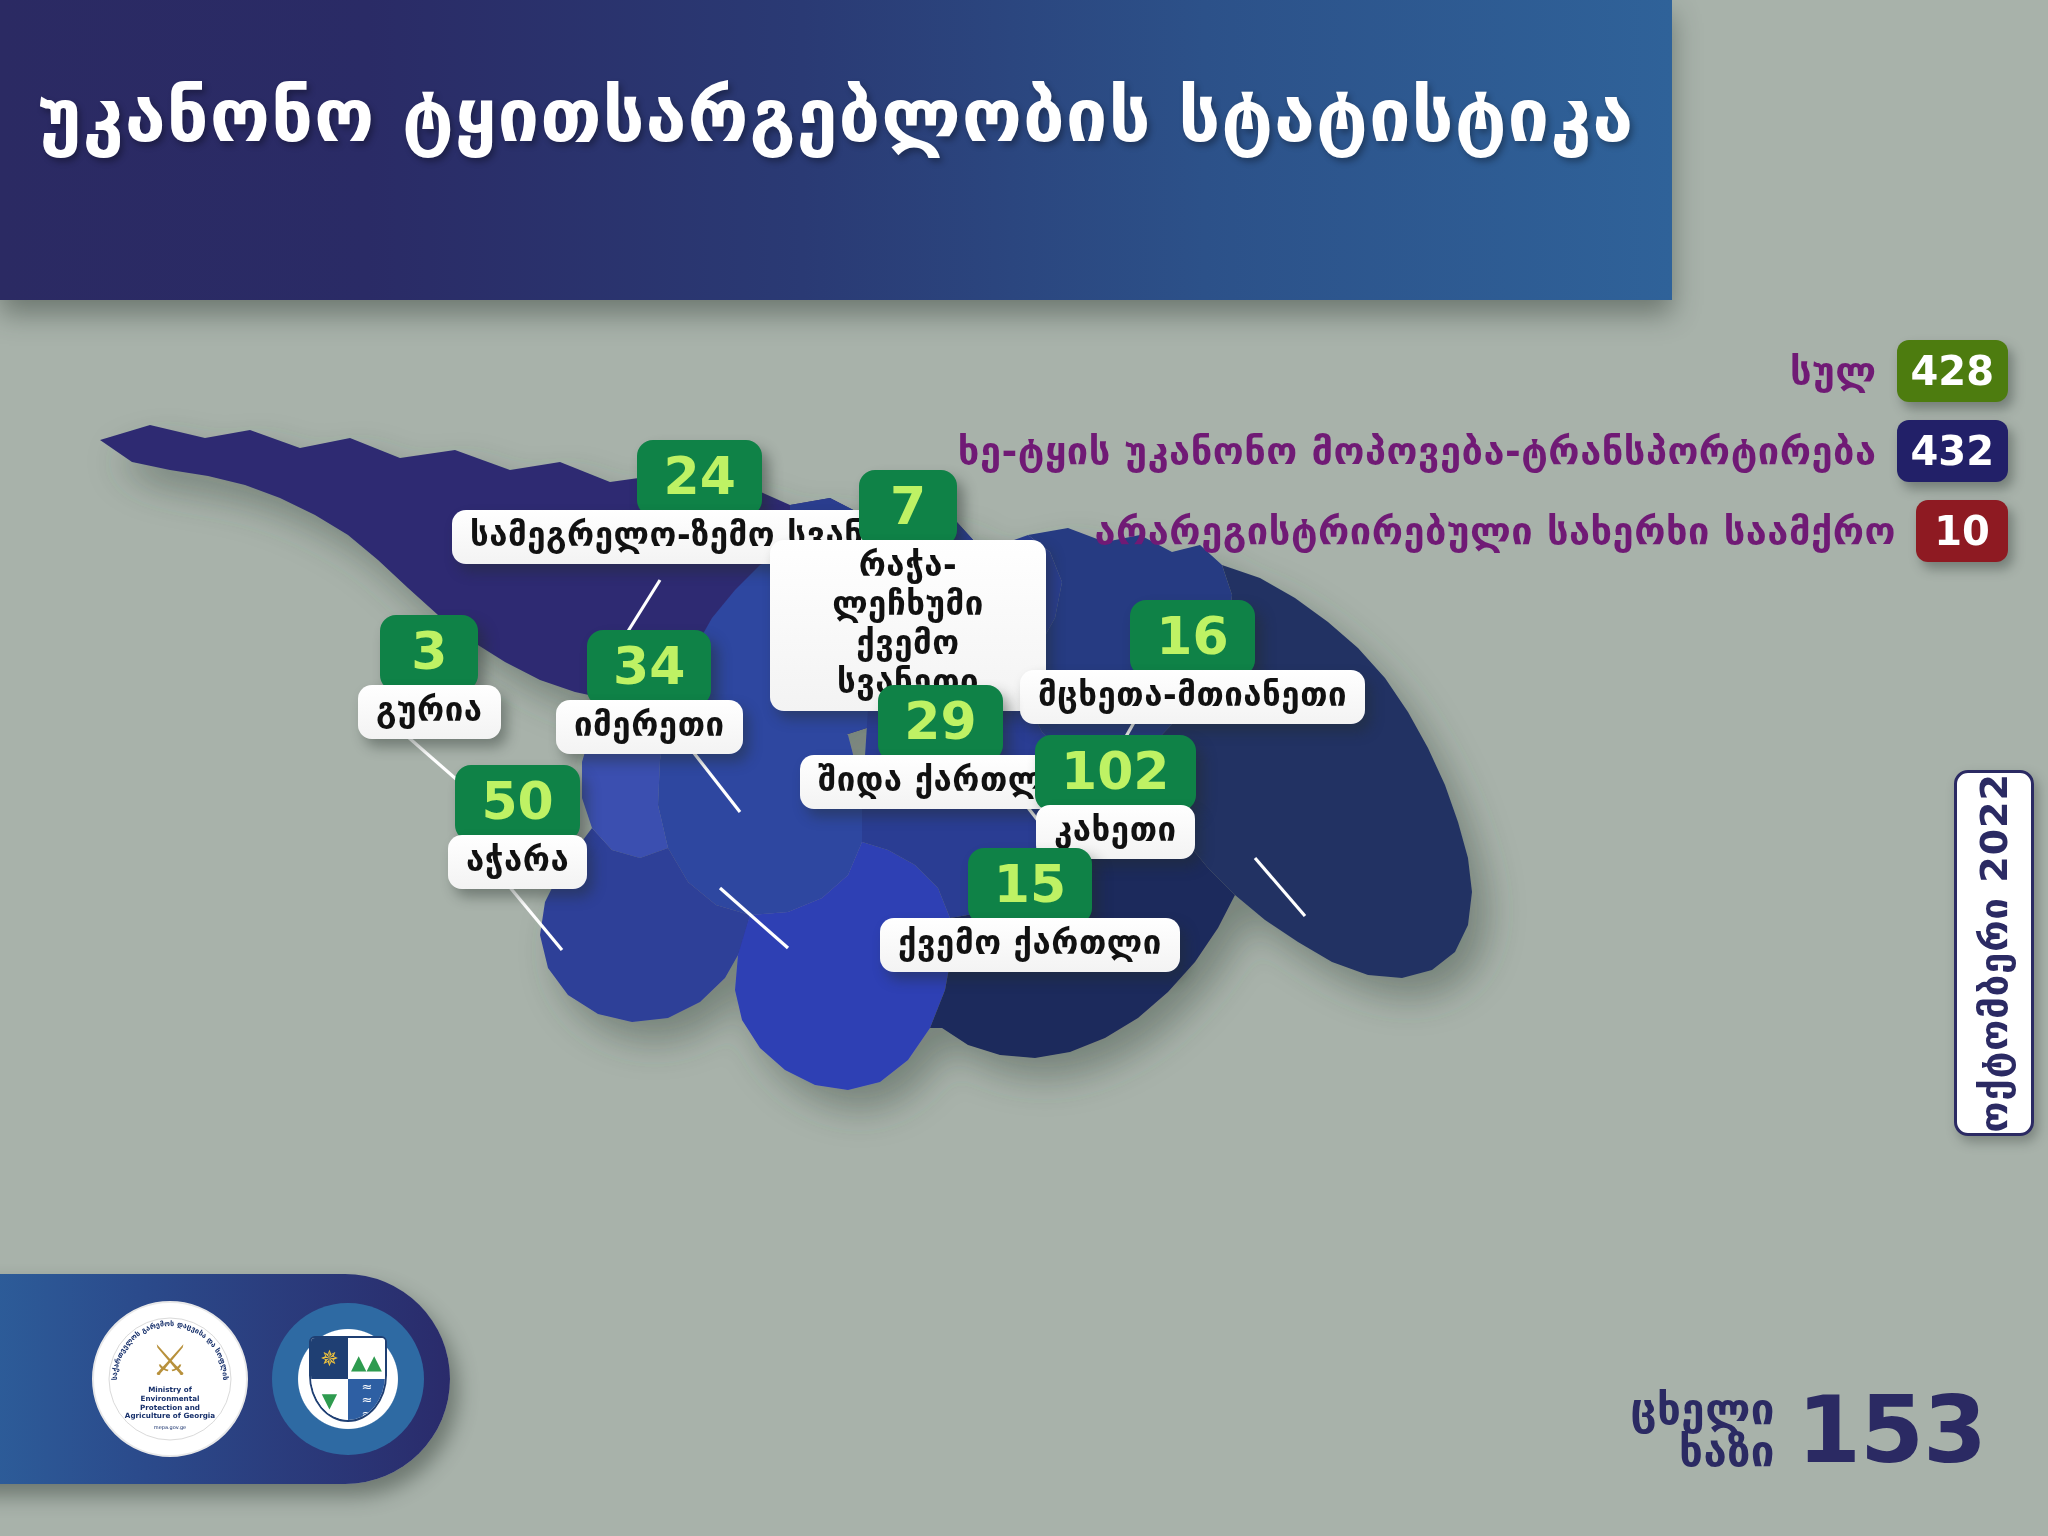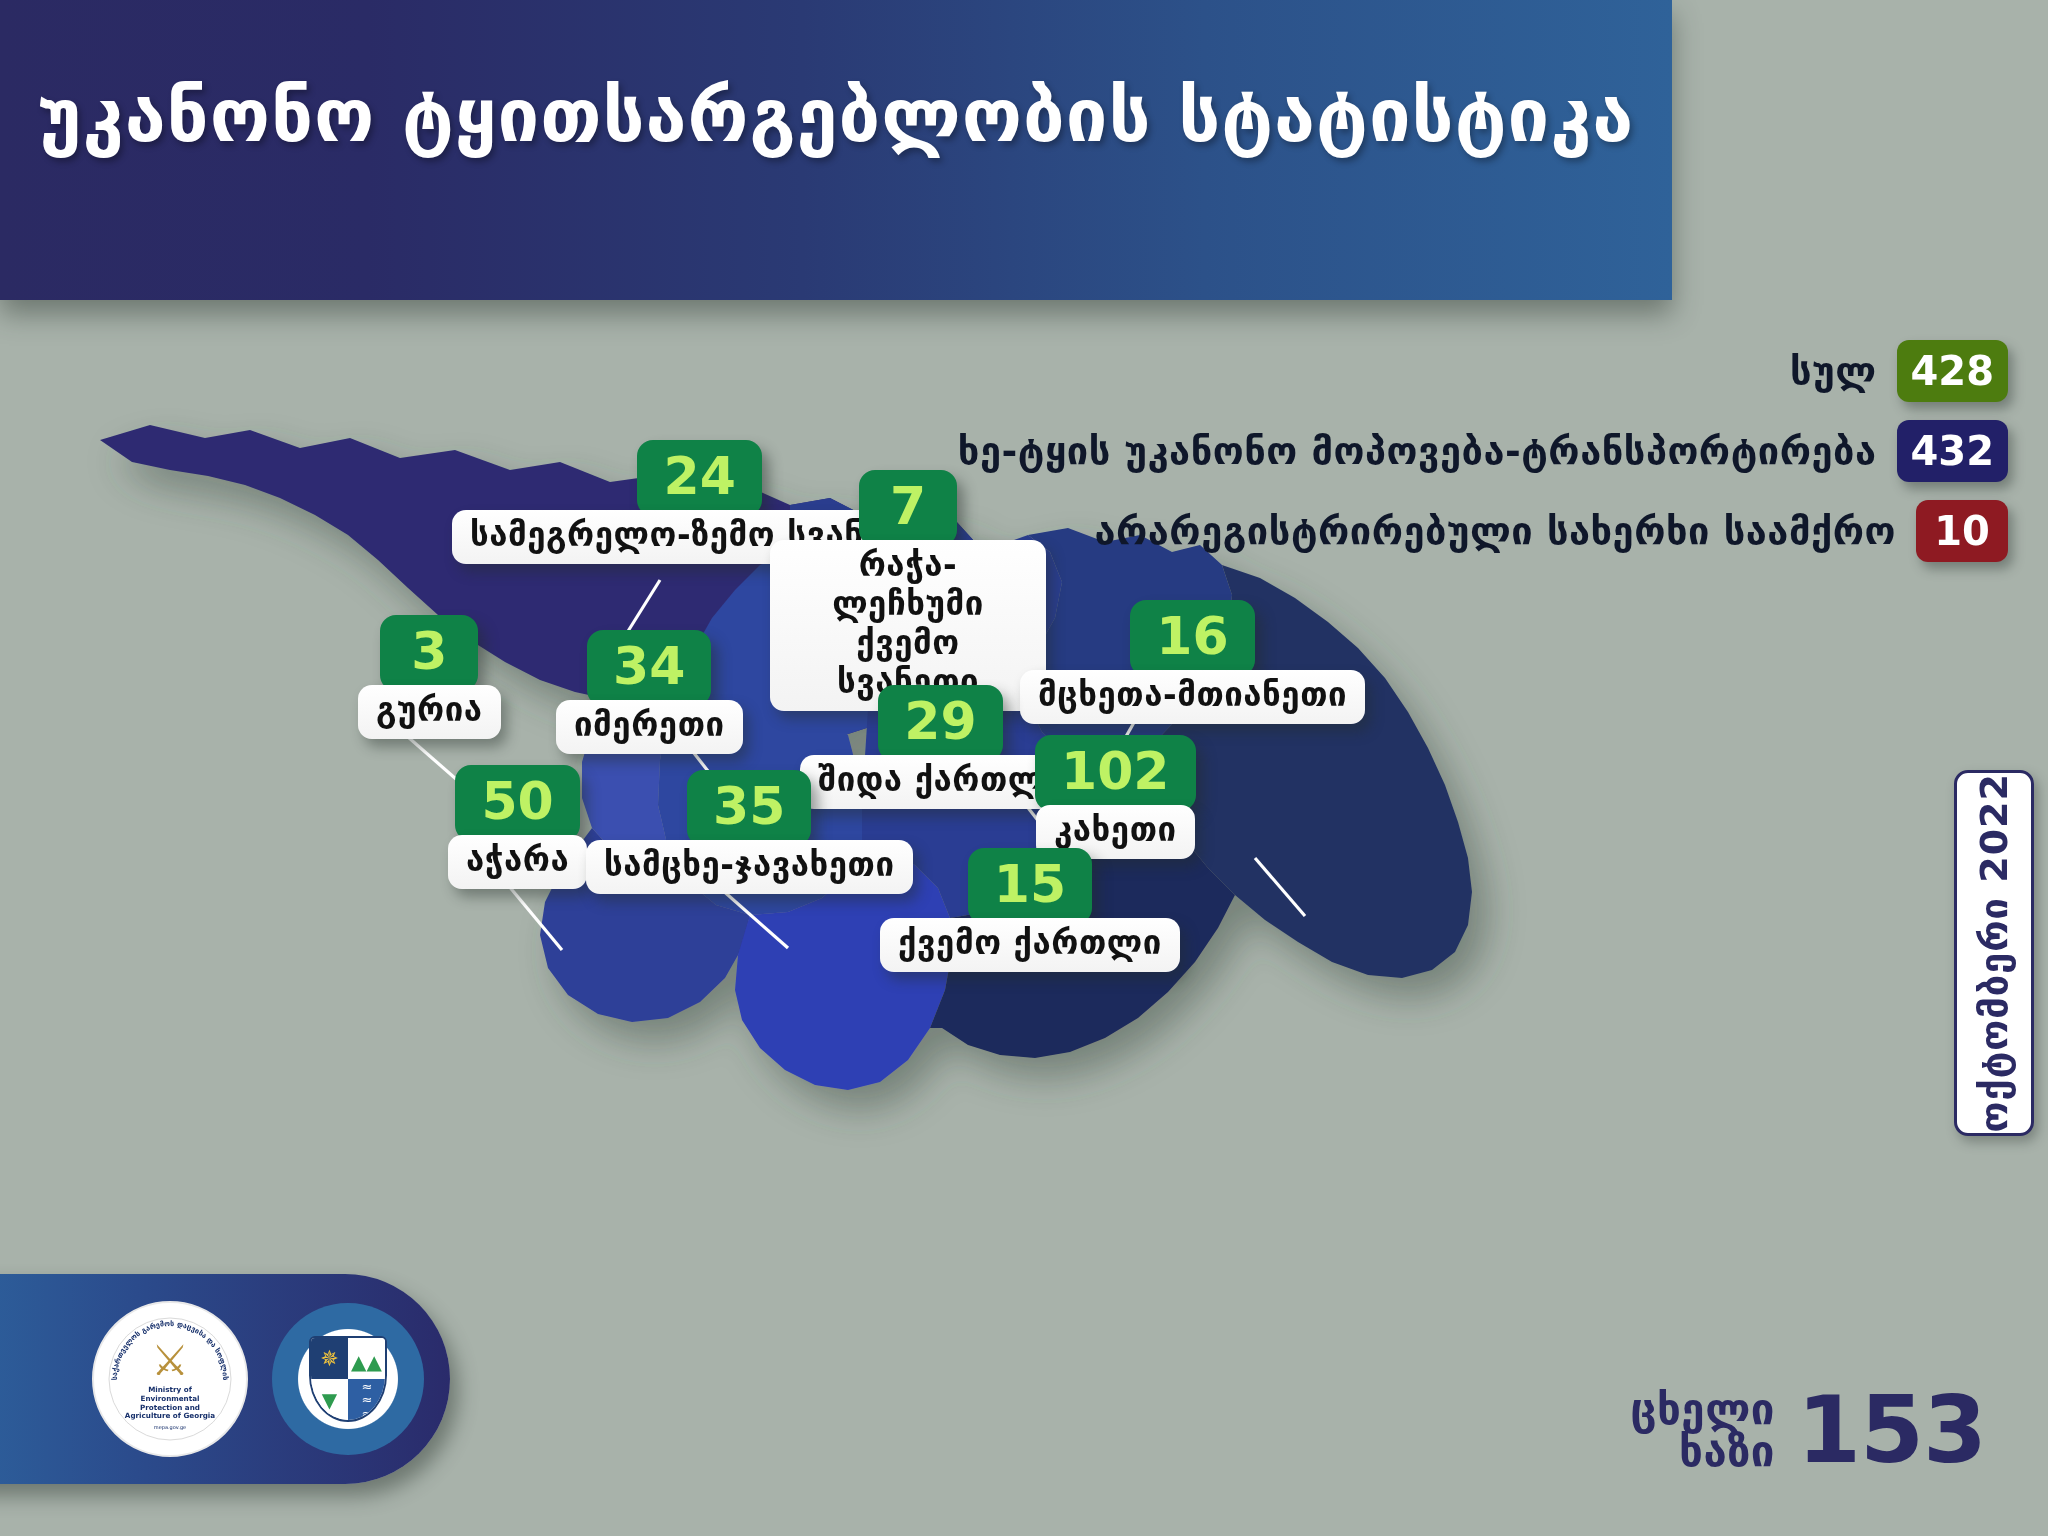--- a/index.html
+++ b/index.html
@@ -26,21 +26,21 @@
   }
   
   #legend{
     position:absolute;right:40px;top:340px;width:1350px;z-index:6;
   }
   .legend-row{
     display:flex;align-items:center;justify-content:flex-end;
     margin-bottom:18px;
   }
   .legend-label{
-    color:#0f172a;font-size:38px;font-weight:bold;
+    color:#701a75;font-size:38px;font-weight:bold;
     margin-right:20px;letter-spacing:.5px;white-space:nowrap;
   }
   .legend-chip{
     min-width:92px;height:62px;border-radius:12px;
     display:flex;align-items:center;justify-content:center;
     color:#fff;font-size:40px;font-weight:bold;
     box-shadow:5px 7px 12px rgba(40,50,45,.40);
     padding:0 14px;box-sizing:border-box;
   }
   
@@ -280,24 +280,20 @@
   <div class="callout stack al-center" style="left:1035px;top:405px;">
     <div class="c-num">102</div>
     <div class="c-name" style="margin-top:-6px;">კახეთი</div>
   </div>
 
   <div class="callout stack al-center" style="left:448px;top:435px;">
     <div class="c-num">50</div>
     <div class="c-name" style="margin-top:-6px;">აჭარა</div>
   </div>
 
-  <div class="callout stack al-center" style="left:586px;top:440px;">
-    <div class="c-num">35</div>
-    <div class="c-name" style="margin-top:-6px;">სამცხე-ჯავახეთი</div>
-  </div>
 
   <div class="callout stack al-center" style="left:880px;top:518px;">
     <div class="c-num">15</div>
     <div class="c-name" style="margin-top:-6px;">ქვემო ქართლი</div>
   </div>
 
 </div>
 
 <div id="side-date">
   <span>ოქტომბერი 2022</span>

